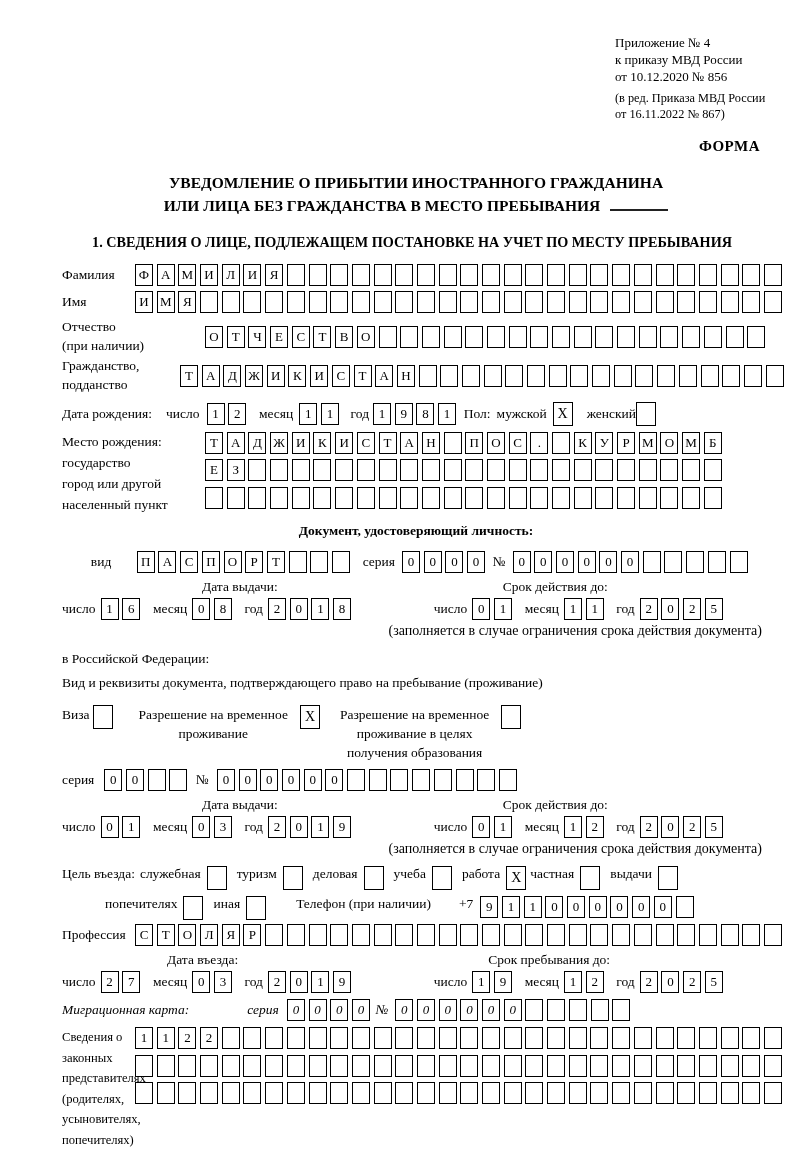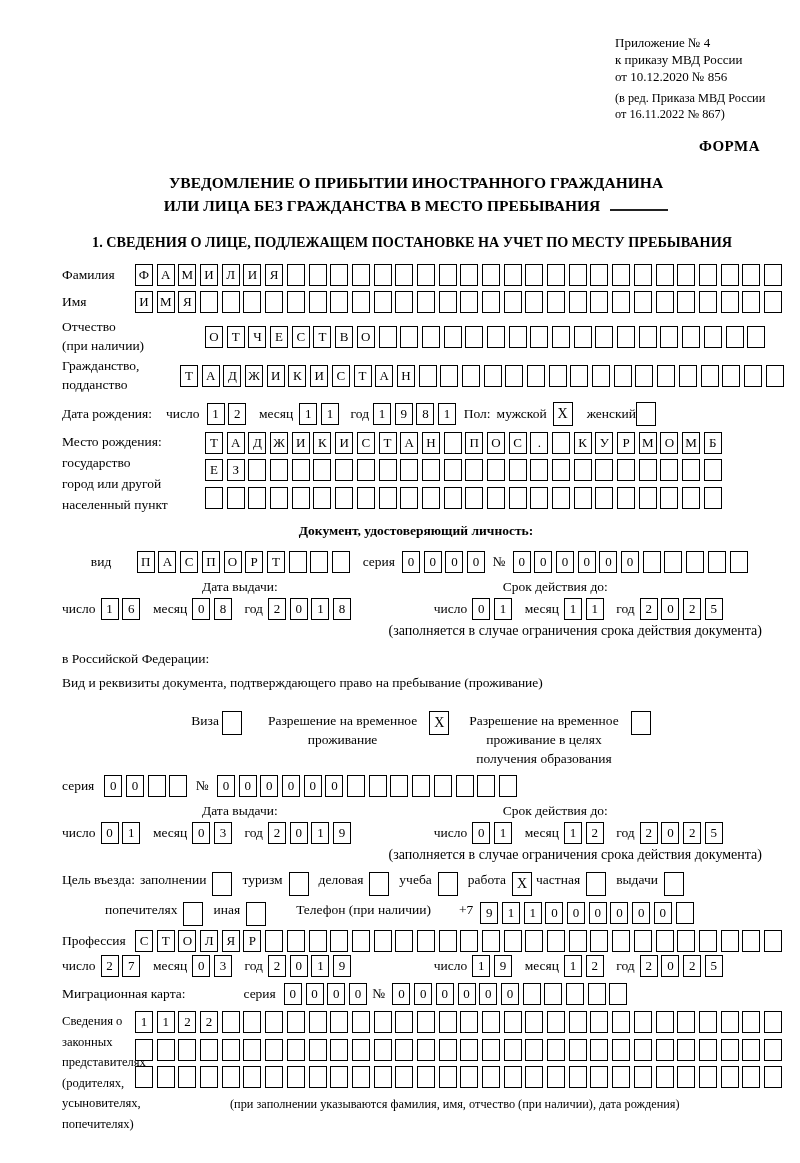--- a/index.html
+++ b/index.html
@@ -23,21 +23,21 @@
        text-align:center;font-size:14px;line-height:21px;vertical-align:middle;flex:0 0 auto;}
   .cellrows .cells{margin-bottom:5.5px;}
   .doc-head{margin-top:8px;text-align:center;font-weight:bold;font-size:13.5px;margin-left:-10px;}
   .date-heads{display:flex;font-size:13.5px;margin-top:6px;}
   .date-row{display:flex;align-items:center;margin-top:3px;}
   .dgroup{display:flex;align-items:center;}
   .dgroup .lbl{margin-right:5px;}
   .dgroup .cells{margin-right:9px;}
   .note{font-size:14px;text-align:right;margin-right:18px;margin-top:3px;}
   .intro{font-size:13.5px;line-height:24px;margin-top:8px;}
-  .optrow{display:flex;align-items:flex-start;margin-top:16px;font-size:13.5px;justify-content:center;}
+  .optrow{display:flex;align-items:flex-start;margin-top:10px;font-size:13.5px;}
   .opt{display:flex;align-items:flex-start;}
   .opt .txt{text-align:center;line-height:19px;}
   .purrow{display:flex;align-items:flex-start;margin-top:9px;font-size:13.5px;flex-wrap:nowrap;}
   .purrow .chk{margin-left:6px;margin-right:10px;}
   .reps{display:flex;align-items:flex-start;margin-top:6px;}
   .reps .lblcol{width:73px;font-size:12.6px;line-height:20.5px;}
   .bottom-note{font-size:12.3px;margin-top:9px;margin-left:95px;}
 </style>
 </head>
 <body>
@@ -502,21 +502,21 @@
           <span class="cell">0</span>
           <span class="cell">2</span>
           <span class="cell">5</span>
         </span>
     </div>
   </div>
   <div class="note">(заполняется в случае ограничения срока действия документа)</div>
 
   <div class="purrow">
     <span>Цель въезда:</span>
-    <span style="margin-left:5px;">заполнении</span>
+    <span style="margin-left:5px;">служебная</span>
     <span class="chk"></span>
     <span>туризм</span>
     <span class="chk"></span>
     <span>деловая</span>
     <span class="chk"></span>
     <span>учеба</span>
     <span class="chk"></span>
     <span>работа</span>
     <span class="chk" style="margin-right:4px;">X</span>
     <span>частная</span>
@@ -575,20 +575,24 @@
         <span class="cell"></span>
         <span class="cell"></span>
         <span class="cell"></span>
         <span class="cell"></span>
         <span class="cell"></span>
         <span class="cell"></span>
         <span class="cell"></span>
       </div>
   </div>
 
+  <div class="date-heads">
+    <span style="margin-left:105px;">Дата въезда:</span>
+    <span style="margin-left:250px;">Срок пребывания до:</span>
+  </div>
   <div class="date-row">
     <div class="dgroup">
       <span class="lbl">число</span>
       <span class="cells">
           <span class="cell">2</span>
           <span class="cell">7</span>
         </span>
       <span class="lbl">месяц</span>
       <span class="cells">
           <span class="cell">0</span>
@@ -616,21 +620,21 @@
       <span class="lbl">год</span>
       <span class="cells">
           <span class="cell">2</span>
           <span class="cell">0</span>
           <span class="cell">2</span>
           <span class="cell">5</span>
         </span>
     </div>
   </div>
 
-  <div class="frow" style="margin-top:6px;">
+  <div class="frow" style="margin-top:6px;font-style:italic;">
     <span class="lbl">Миграционная карта:</span>
     <span class="lbl" style="margin-left:58px;margin-right:8px;">серия</span>
     <span class="cells">
         <span class="cell">0</span>
         <span class="cell">0</span>
         <span class="cell">0</span>
         <span class="cell">0</span>
       </span>
     <span class="lbl" style="margin-left:2px;margin-right:7px;">№</span>
     <span class="cells">
@@ -749,17 +753,16 @@
             <span class="cell"></span>
             <span class="cell"></span>
             <span class="cell"></span>
             <span class="cell"></span>
             <span class="cell"></span>
             <span class="cell"></span>
             <span class="cell"></span>
             <span class="cell"></span>
           </div>
       </div>
-      <div class="bottom-note">(при заполнении указываются фамилия, имя, отчество (при наличии), дата рождения)</div>
     </div>
   </div>
 
 </div>
 
 </body></html>

